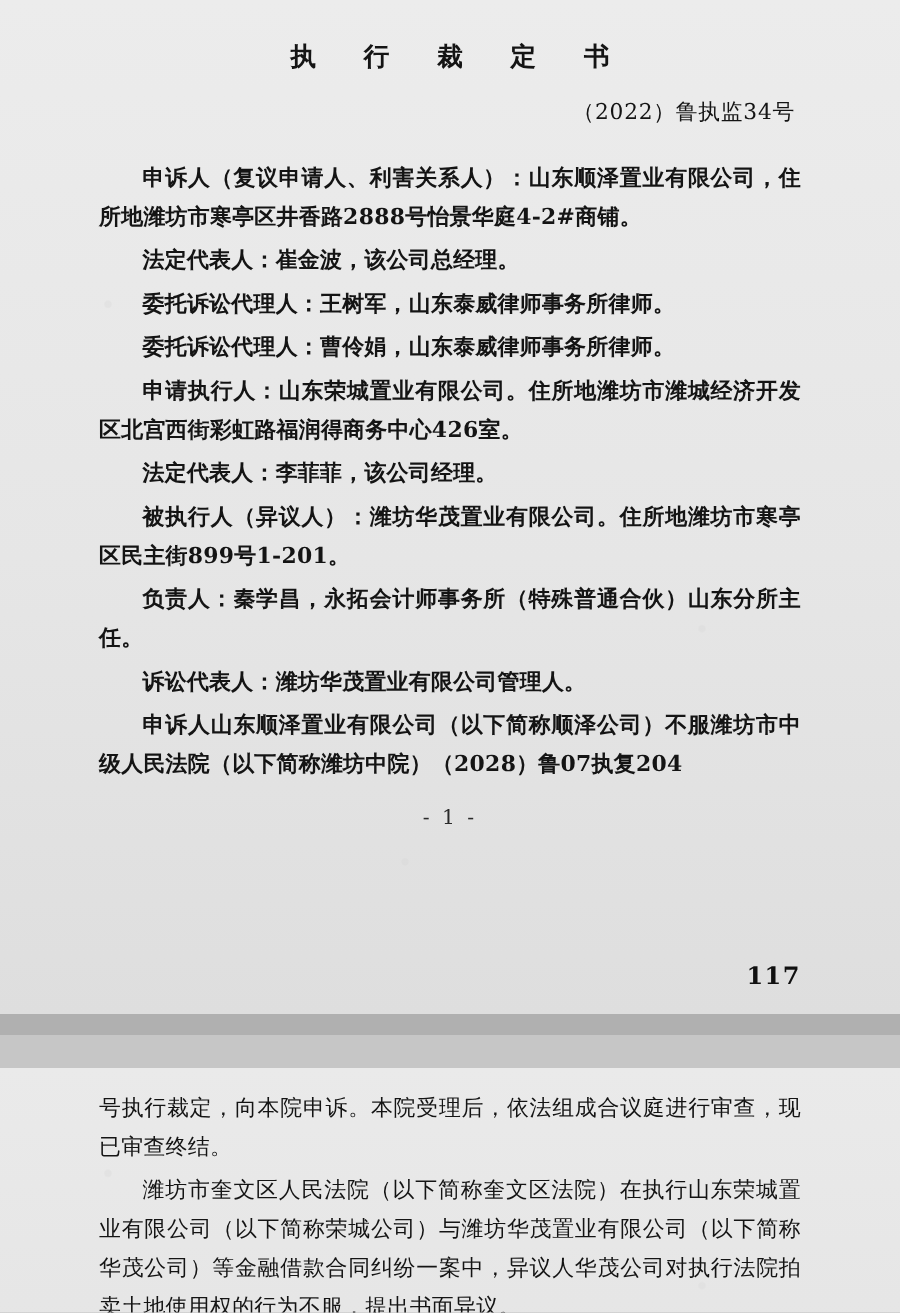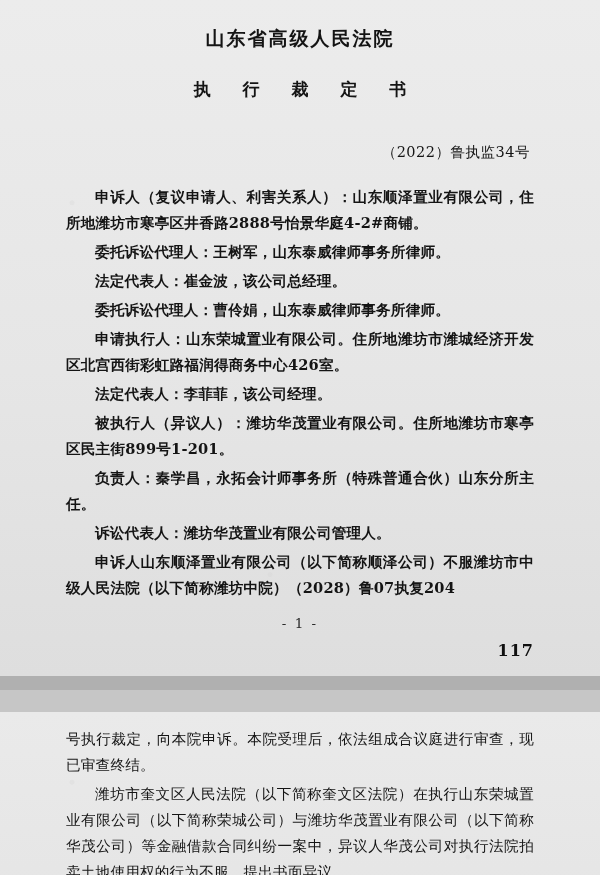--- a/index.html
+++ b/index.html
@@ -59,21 +59,21 @@
   }
   .doc-title {
     margin-top: 26px;
     text-align: center;
     font-size: 17px;
     font-weight: bold;
     letter-spacing: 13px;
     text-indent: 13px;
   }
   .case-no {
-    margin-top: 42px;
+    margin-top: 16px;
     text-align: right;
     font-size: 14.5px;
     letter-spacing: 0.5px;
     padding-right: 4px;
   }
   .body-block {
     margin-top: 22px;
     font-weight: bold;
   }
   p.para {
@@ -118,28 +118,27 @@
       radial-gradient(circle at 45% 85%, rgba(0,0,0,0.03) 0 2px, transparent 3px);
   }
 </style>
 </head>
 <body>
 
 <div class="page">
 
   <div class="sheet sheet-top">
     <div class="inner">
-      <div class="court-title">山东省高级人民法院</div>
       <div class="doc-title">执 行 裁 定 书</div>
       <div class="case-no">（2022）鲁执监34号</div>
 
       <div class="body-block">
         <p class="para indent">申诉人（复议申请人、利害关系人）：山东顺泽置业有限公司，住所地潍坊市寒亭区井香路2888号怡景华庭4-2#商铺。</p>
+        <p class="para indent">法定代表人：崔金波，该公司总经理。</p>
         <p class="para indent">委托诉讼代理人：王树军，山东泰威律师事务所律师。</p>
-        <p class="para indent">法定代表人：崔金波，该公司总经理。</p>
         <p class="para indent">委托诉讼代理人：曹伶娟，山东泰威律师事务所律师。</p>
         <p class="para indent">申请执行人：山东荣城置业有限公司。住所地潍坊市潍城经济开发区北宫西街彩虹路福润得商务中心426室。</p>
         <p class="para indent">法定代表人：李菲菲，该公司经理。</p>
         <p class="para indent">被执行人（异议人）：潍坊华茂置业有限公司。住所地潍坊市寒亭区民主街899号1-201。</p>
         <p class="para indent">负责人：秦学昌，永拓会计师事务所（特殊普通合伙）山东分所主任。</p>
         <p class="para indent">诉讼代表人：潍坊华茂置业有限公司管理人。</p>
         <p class="para indent">申诉人山东顺泽置业有限公司（以下简称顺泽公司）不服潍坊市中级人民法院（以下简称潍坊中院）（2028）鲁07执复204</p>
       </div>
 
       <div class="page-num">- 1 -</div>

